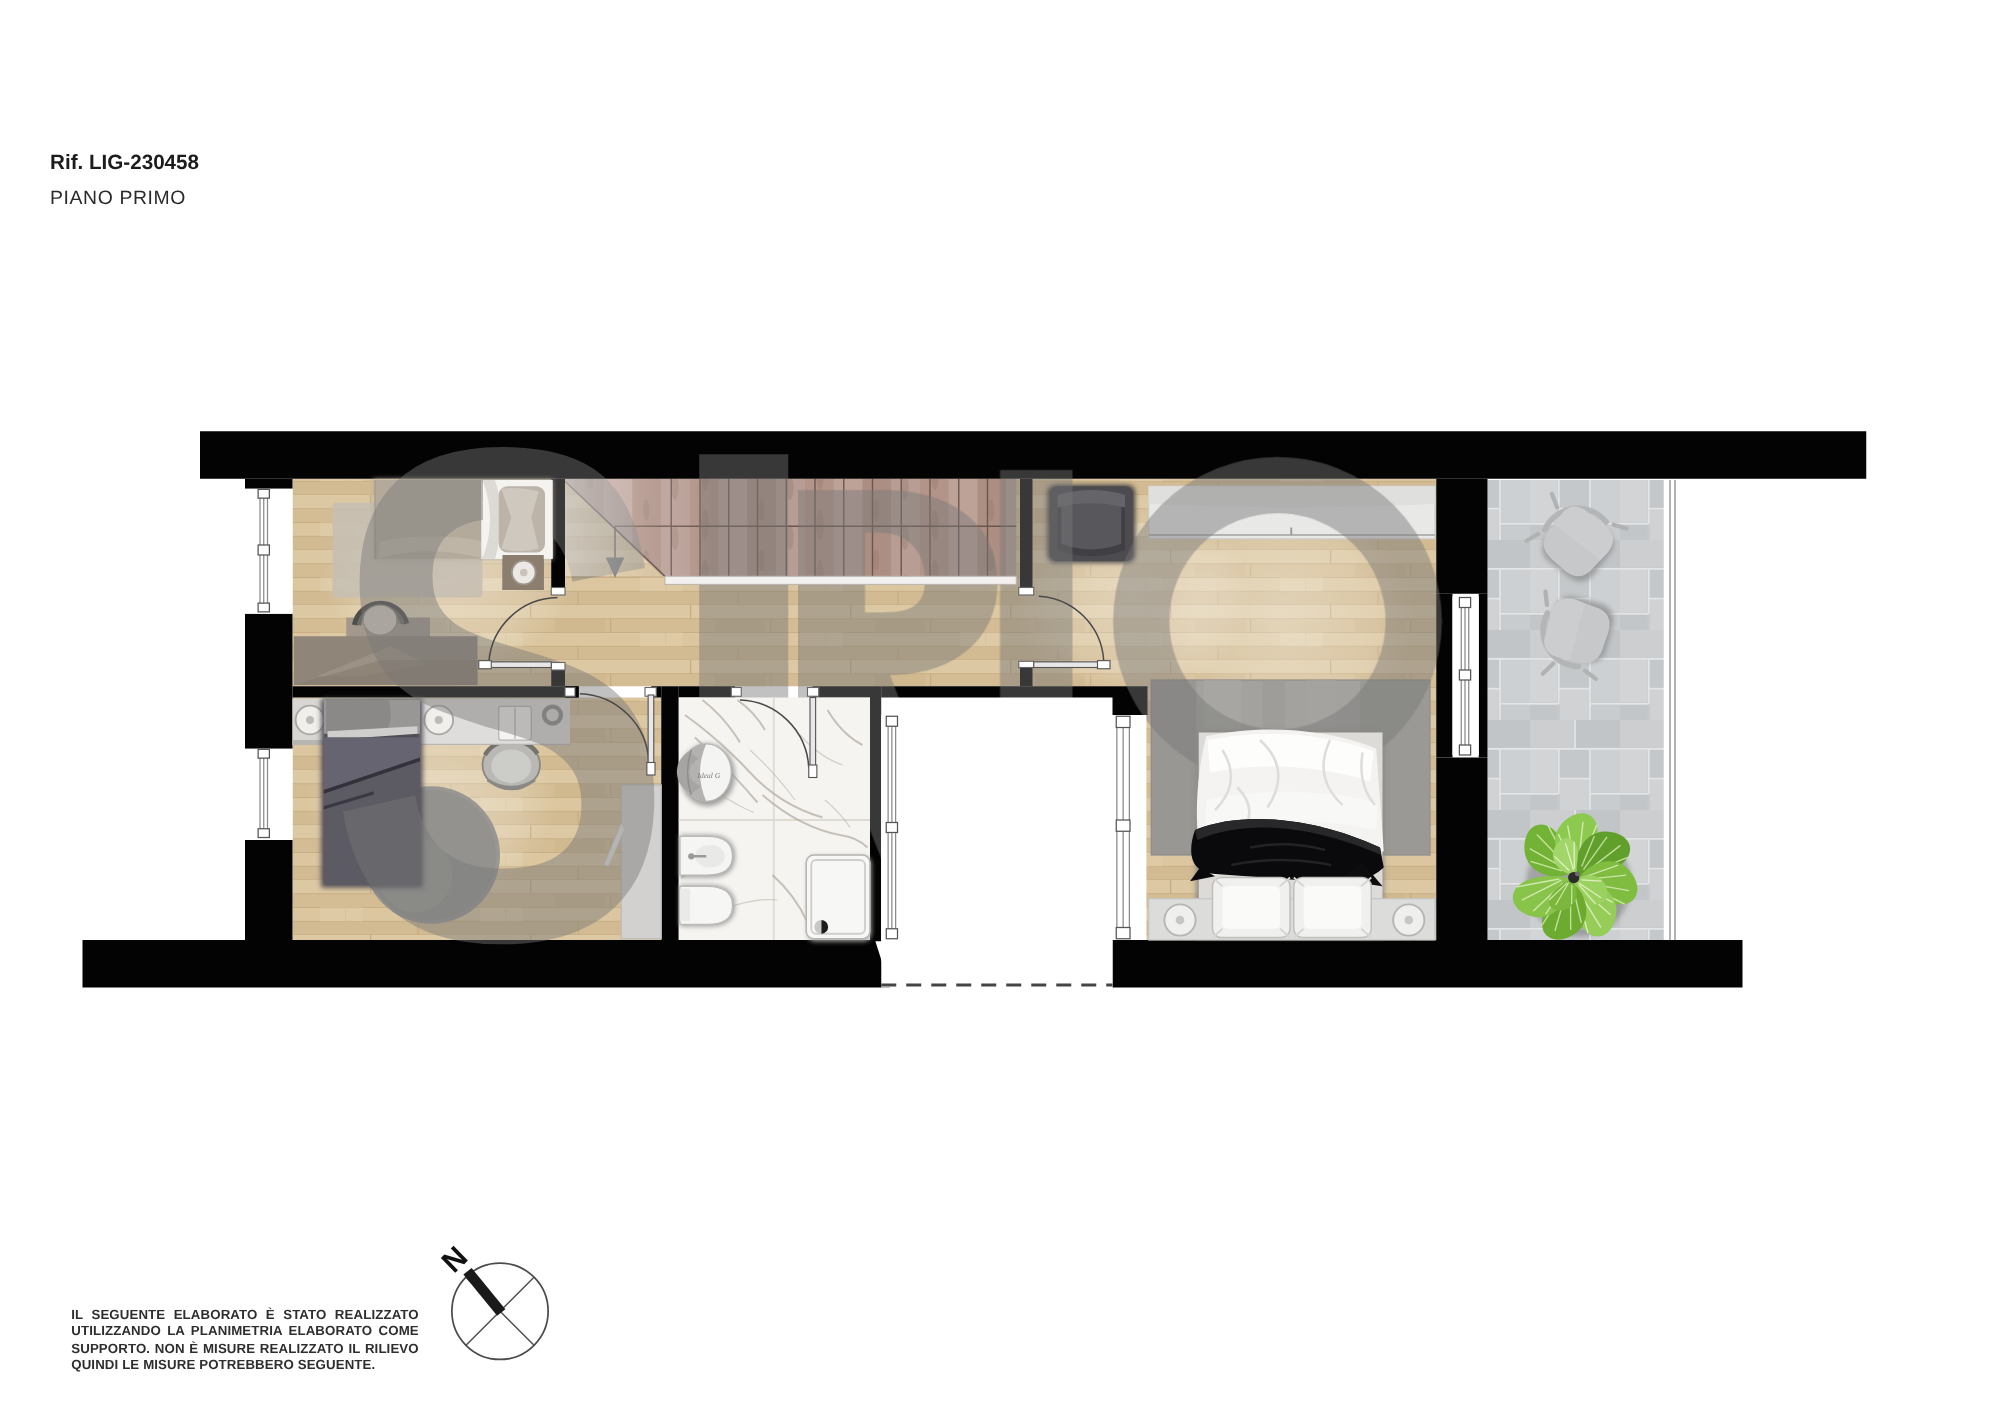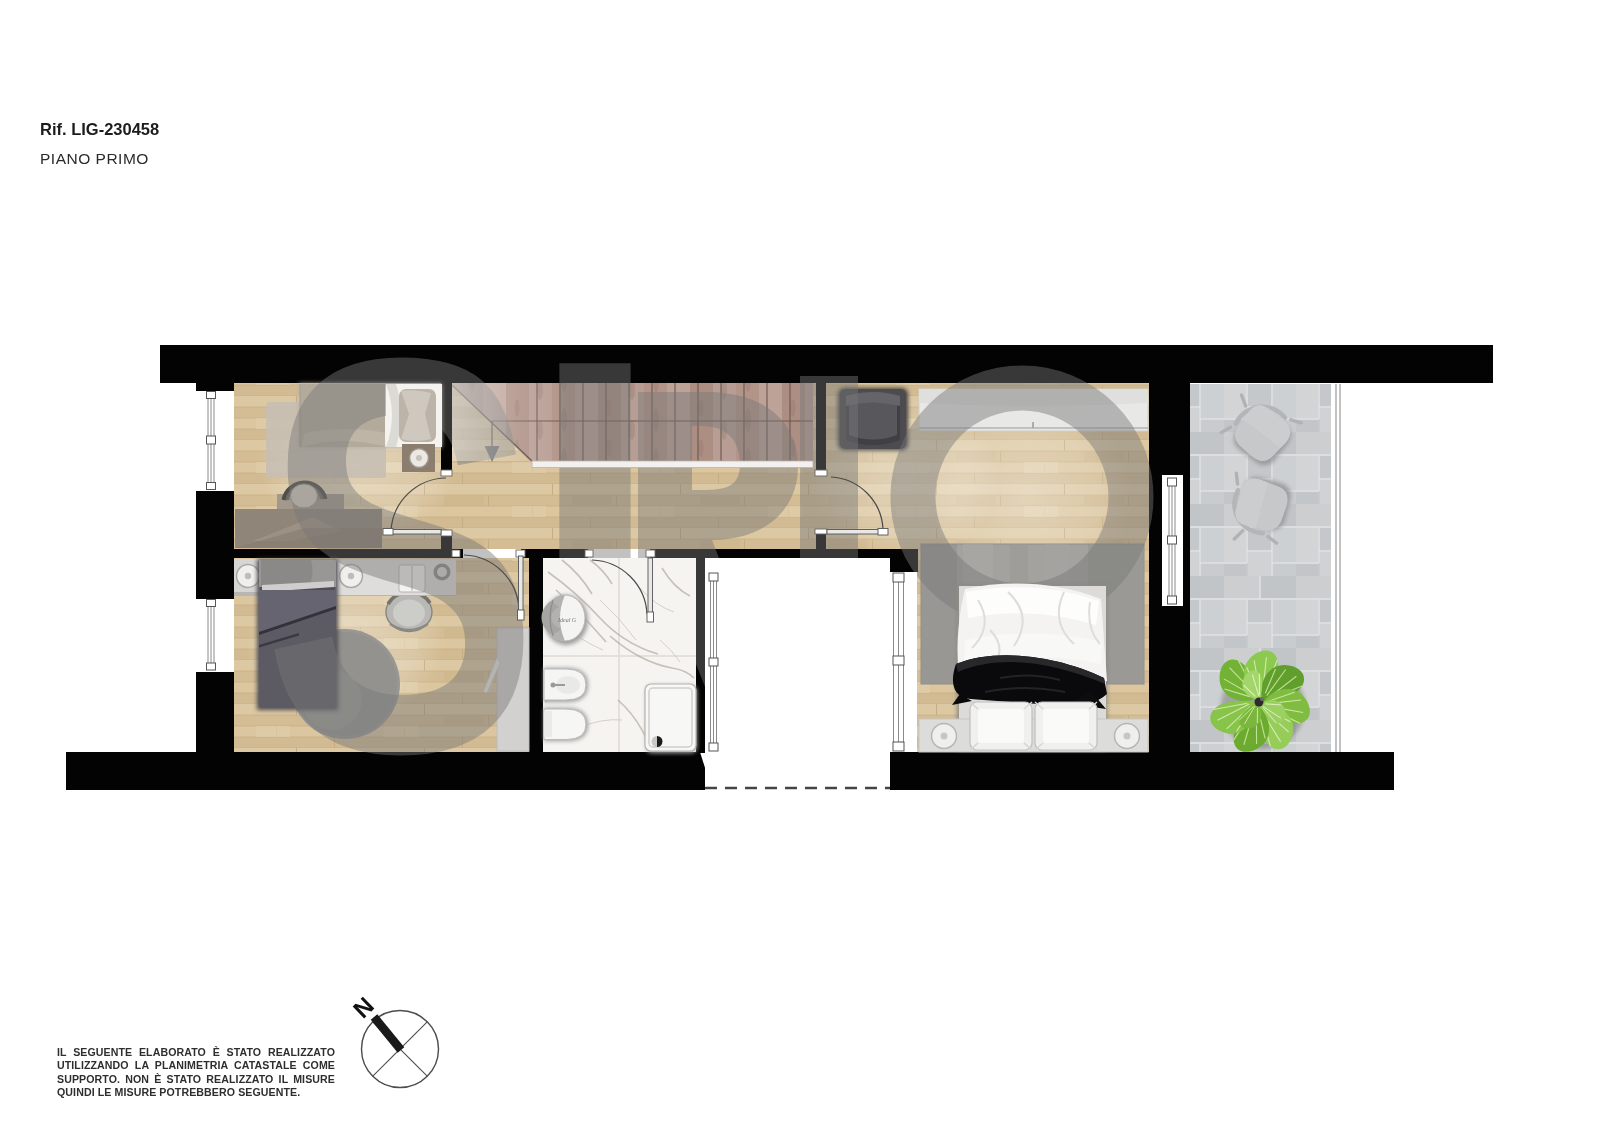--- a/index.html
+++ b/index.html
@@ -632,17 +632,17 @@
   <line x1="401" y1="1050" x2="374" y2="1017" stroke="#1a1a1a" stroke-width="8.5"></line>
 </g>
 <g transform="rotate(-44 363 1007)">
   <text x="363" y="1016" font-size="24" font-weight="bold" fill="#111" font-family="Liberation Sans, sans-serif" text-anchor="middle">N</text>
 </g>
 
 </g>
     </svg>
 <div style="position:absolute;left:42px;top:1046px;width:278px;font-size:10.6px;line-height:13.3px;font-weight:bold;color:#2e2e2e;letter-spacing:0.1px;margin-left:15px;">
 <div style="text-align:justify;height:13.3px;overflow:hidden"><span>IL SEGUENTE ELABORATO È STATO REALIZZATO</span><span style="display:inline-block;width:100%"></span></div>
-<div style="text-align:justify;height:13.3px;overflow:hidden"><span>UTILIZZANDO LA PLANIMETRIA CATASTALE COME</span><span style="display:inline-block;width:100%"></span></div>
-<div style="text-align:justify;height:13.3px;overflow:hidden"><span>SUPPORTO. NON È STATO REALIZZATO IL MISURE</span><span style="display:inline-block;width:100%"></span></div>
+<div style="text-align:justify;height:13.3px;overflow:hidden"><span>UTILIZZANDO LA PLANIMETRIA ELABORATO COME</span><span style="display:inline-block;width:100%"></span></div>
+<div style="text-align:justify;height:13.3px;overflow:hidden"><span>SUPPORTO. NON È MISURE REALIZZATO IL RILIEVO</span><span style="display:inline-block;width:100%"></span></div>
 <div>QUINDI LE MISURE POTREBBERO SEGUENTE.</div>
 </div>
 </div>
 
 </body></html>

